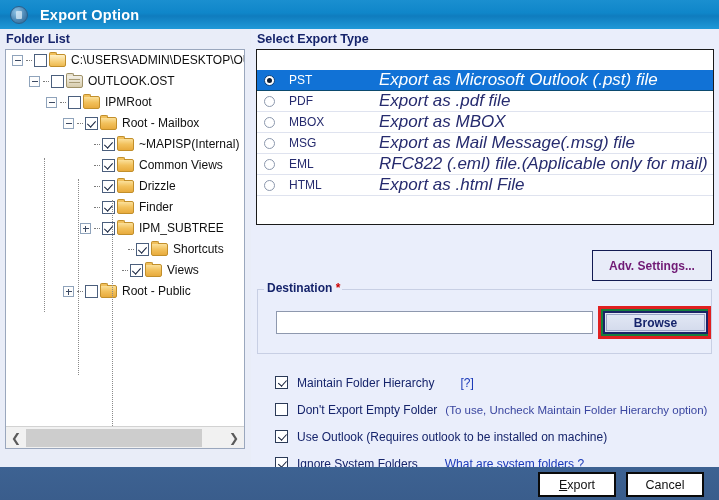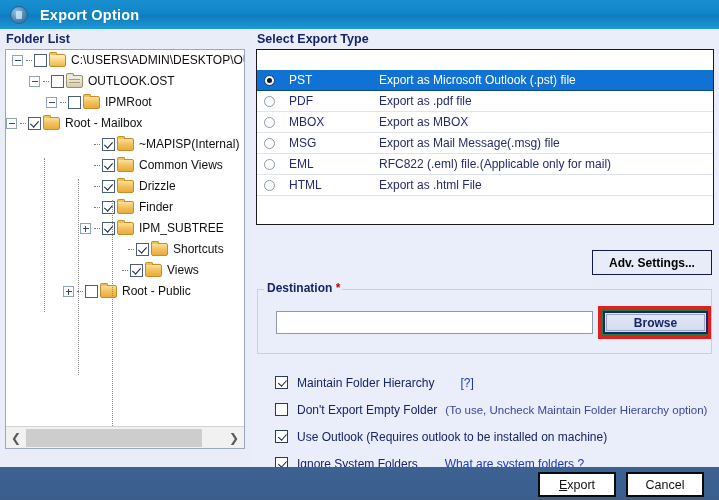--- a/index.html
+++ b/index.html
@@ -288,41 +288,42 @@
     border-radius: 50%;
     background: #0b1c33;
   }
   .type-name {
     width: 90px;
     margin-left: 14px;
     font-size: 12px;
     color: #262b6e;
   }
   .type-desc {
-    font-size: 12px;
+    font-size: 17px;
     color: #262b6e;
+    font-style: italic;
   }
   .type-row.sel .type-name,
   .type-row.sel .type-desc { color: #ffffff; }
   .type-filler {
     height: 30px;
     background: #ffffff;
   }
 
   .adv-btn {
     position: absolute;
     right: 7px; top: 221px;
-    width: 120px; height: 25px;
+    width: 120px; height: 31px;
     background: #e8ecf8;
     border: 1px solid #121a52;
     box-sizing: border-box;
     font-family: "Liberation Sans", sans-serif;
     font-size: 12px;
     font-weight: bold;
-    color: #000000;
+    color: #701a75;
     cursor: pointer;
     padding: 0;
   }
 
   .dest-group {
     position: absolute;
     left: 6px; top: 260px;
     width: 455px; height: 65px;
     border: 1px solid #c8cfe4;
     border-top: none;
@@ -503,21 +504,21 @@
               <span class="folder stack"></span>
               <span class="tlabel">OUTLOOK.OST</span>
             </div>
             <div class="tnode" style="padding-left: 40px;">
               <span class="expander "></span>
               <span class="dotlead"></span>
               <span class="cbox"></span>
               <span class="folder"></span>
               <span class="tlabel">IPMRoot</span>
             </div>
-            <div class="tnode" style="">
+            <div class="tnode" style="padding-left: 57px;">
               <span class="expander "></span>
               <span class="dotlead"></span>
               <span class="cbox checked"></span>
               <span class="folder"></span>
               <span class="tlabel">Root - Mailbox</span>
             </div>
             <div class="tnode" style="padding-left: 74px;">
               <span class="expander none"></span>
               <span class="dotlead"></span>
               <span class="cbox checked"></span>

